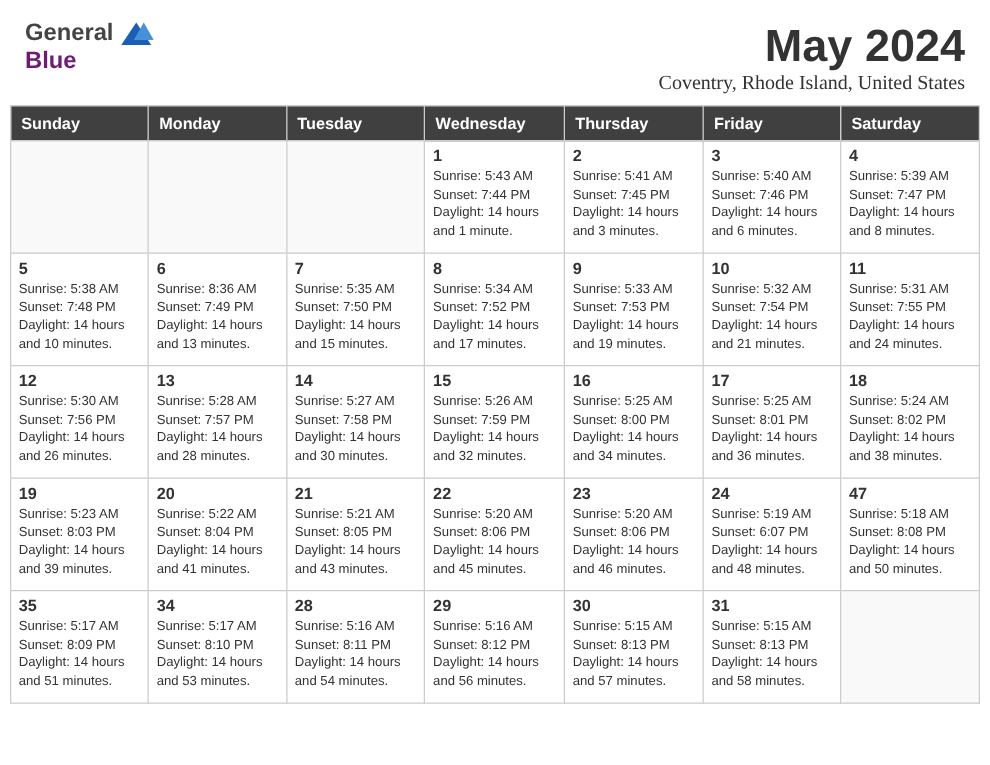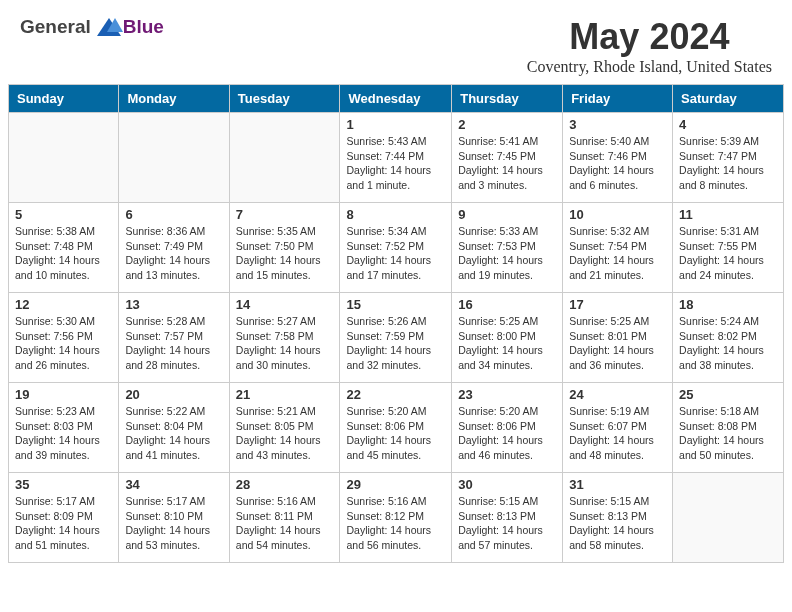--- a/index.html
+++ b/index.html
@@ -1,26 +1,26 @@
 <!DOCTYPE html>
 <html><head>
   <meta charset="utf-8">
   <style>
     * { box-sizing: border-box; margin: 0; padding: 0; }
     body { font-family: Arial, sans-serif; background: #fff; width: 792px; min-height: 612px; }
     
     .header { padding: 16px 20px 8px 20px; display: flex; align-items: flex-start; justify-content: space-between; }
-    .logo { display: flex; flex-direction: row; align-items: flex-start; }
+    .logo { display: flex; flex-direction: column; align-items: flex-start; }
     .logo-row { display: flex; align-items: center; gap: 4px; }
     .title-section { text-align: right; }
-    .month-title { font-size: 36px; font-weight: bold; color: #333; text-align: center; }
+    .month-title { font-size: 36px; font-weight: bold; color: #333; }
     .location { font-size: 16px; color: #333; font-family: Liberation Serif, serif; }
     
     .calendar { width: 100%; border-collapse: collapse; margin: 0 0 0 0; }
-    .calendar th { background: #0369a1; color: #fff; text-align: left; padding: 6px 8px; font-size: 13px; border: 1px solid #ccc; }
+    .calendar th { background: #404040; color: #fff; text-align: left; padding: 6px 8px; font-size: 13px; border: 1px solid #ccc; }
     .calendar td { border: 1px solid #ccc; vertical-align: top; padding: 4px 6px; width: 113px; min-height: 80px; font-size: 11px; color: #333; }
     .day-num { font-weight: bold; font-size: 13px; margin-bottom: 2px; }
     .day-info { font-size: 10.5px; line-height: 1.4; color: #333; }
     .empty { background: #f9f9f9; }
     .calendar tbody tr { height: 90px; }
     
     .calendar-wrapper { padding: 0 8px 8px 8px; }
   </style>
 </head>
 <body>
@@ -159,21 +159,21 @@
             </td>
             <td>
               <div class="day-num">23</div>
               <div class="day-info"><span>Sunrise: 5:20 AM</span><br><span>Sunset: 8:06 PM</span><br><span>Daylight: 14 hours</span><br><span>and 46 minutes.</span></div>
             </td>
             <td>
               <div class="day-num">24</div>
               <div class="day-info"><span>Sunrise: 5:19 AM</span><br><span>Sunset: 6:07 PM</span><br><span>Daylight: 14 hours</span><br><span>and 48 minutes.</span></div>
             </td>
             <td>
-              <div class="day-num">25</div>
+              <div class="day-num">47</div>
               <div class="day-info"><span>Sunrise: 5:18 AM</span><br><span>Sunset: 8:08 PM</span><br><span>Daylight: 14 hours</span><br><span>and 50 minutes.</span></div>
             </td>
           </tr>
           <tr>
             <td>
               <div class="day-num">35</div>
               <div class="day-info"><span>Sunrise: 5:17 AM</span><br><span>Sunset: 8:09 PM</span><br><span>Daylight: 14 hours</span><br><span>and 51 minutes.</span></div>
             </td>
             <td>
               <div class="day-num">34</div>

